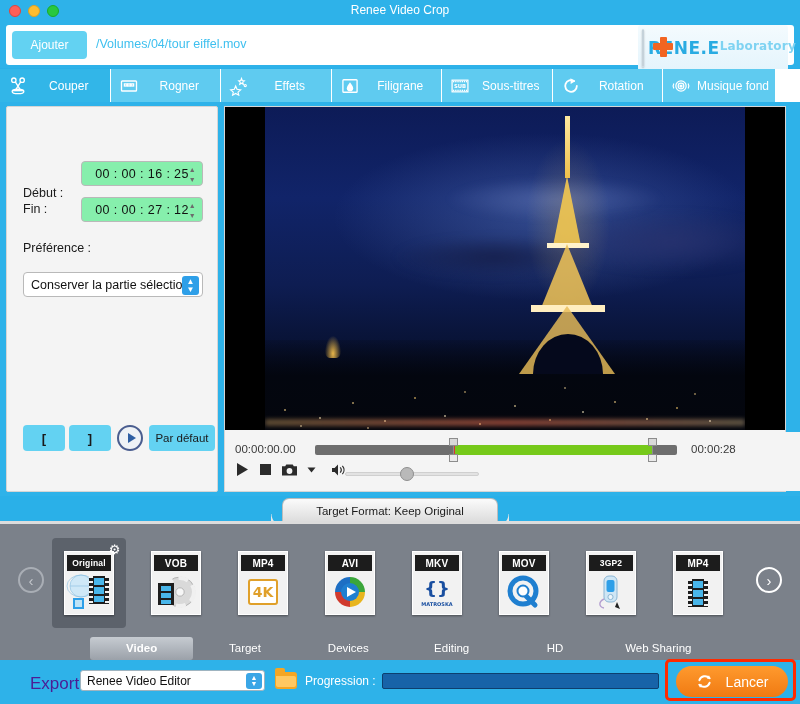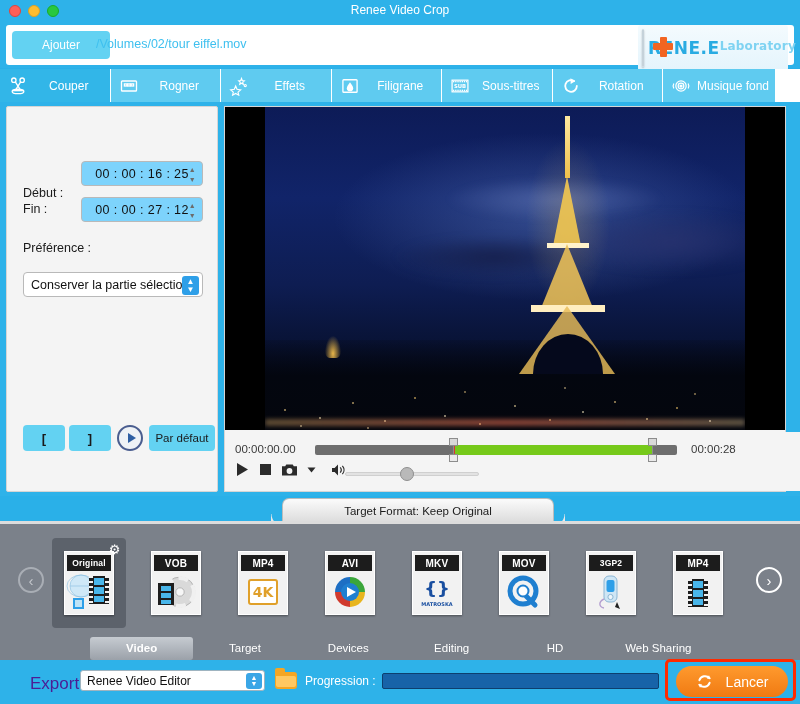--- a/index.html
+++ b/index.html
@@ -34,21 +34,21 @@
   
   .header {
     position: absolute; left: 0; top: 22px; width: 800px; height: 46px;
     background: #2eb2e9;
   }
   .addbar {
     position: absolute; left: 6px; top: 3px; width: 788px; height: 40px;
     background: #ffffff; border-radius: 3px;
   }
   .btn-ajouter {
-    position: absolute; left: 6px; top: 6px; width: 98px; height: 28px;
+    position: absolute; left: 6px; top: 6px; width: 75px; height: 28px;
     background: #63d2f2; border-radius: 4px; color: #ffffff;
     font-size: 12px; display: flex; align-items: center; justify-content: center;
     cursor: pointer;
   }
   .filepath {
     position: absolute; left: 90px; top: 12px;
     font-size: 12.5px; color: #3fc0ef;
   }
   .logo-wrap {
     position: absolute; right: 6px; top: 0px; width: 150px; height: 46px;
@@ -98,21 +98,21 @@
   .body {
     position: absolute; left: 0; top: 102px; width: 800px; height: 394px;
     background: #2eb2e9;
   }
   .leftpanel {
     position: absolute; left: 6px; top: 4px; width: 212px; height: 386px;
     background: #f4f4f4; border: 1px solid #d5d5d5; border-radius: 2px;
   }
   .row-lbl { position: absolute; font-size: 12.5px; color: #1a1a1a; }
   .timefield {
-    position: absolute; height: 25px; background: #7dd3fc;
+    position: absolute; height: 25px; background: #86efac;
     border: 1px solid #b9b9b9; border-radius: 4px;
     display: flex; align-items: center; justify-content: center;
     font-size: 12.5px; color: #111; letter-spacing: .4px;
   }
   .stepper {
     position: absolute; right: 4px; top: 3px; width: 11px; height: 19px;
     display: flex; flex-direction: column; align-items: center;
     justify-content: space-around; color: #6c6c6c; font-size: 7px; line-height: 1;
     cursor: pointer;
   }
@@ -247,21 +247,21 @@
   .pcontrols { position: absolute; left: 10px; top: 30px; display: flex; align-items: center; gap: 9px; }
   .pc { cursor: pointer; display: flex; align-items: center; }
   .vol-track { position: absolute; left: 120px; top: 40px; width: 134px; height: 4px;
     background: #e2e2e2; border: 1px solid #cfcfcf; border-radius: 2px; }
   .vol-knob { position: absolute; left: 182px; top: 35px; width: 14px; height: 14px;
     border-radius: 50%; background: #b9b9b9; border: 1px solid #8f8f8f; cursor: pointer; }
 
   
   .fmt-tab-strip { position: absolute; left: 0; top: 498px; width: 800px; height: 24px; }
   .fmt-tab {
-    position: absolute; left: 282px; top: 0; width: 272px; height: 24px;
+    position: absolute; left: 282px; top: 0; width: 216px; height: 24px;
     background: linear-gradient(180deg,#fbfbfb,#dcdcdc);
     border-radius: 7px 7px 0 0; border: 1px solid #bcbcbc; border-bottom: none;
     font-size: 11.5px; color: #1a1a1a;
     display: flex; align-items: center; justify-content: center;
   }
   .fmt-tab::before, .fmt-tab::after {
     content:""; position: absolute; bottom: 0; width: 12px; height: 8px;
     background: radial-gradient(circle at 0 0, transparent 11px, #e8e8e8 12px);
   }
   .fmt-tab::before { left: -12px; transform: scaleX(-1); }
@@ -374,21 +374,21 @@
       <div class="dot red"></div>
       <div class="dot yellow"></div>
       <div class="dot green"></div>
     </div>
     <div class="win-title">Renee Video Crop</div>
   </div>
 
   <div class="header">
     <div class="addbar">
       <div class="btn-ajouter">Ajouter</div>
-      <div class="filepath">/Volumes/02/tour eiffel.mov</div>
+      <div class="filepath">/Volumes/04/tour eiffel.mov</div>
       <div class="logo-wrap">
         <div class="logo-plug"></div>
         <div class="logo-text">
           <div class="logo-main">RENE.E</div>
           <div class="logo-sub">Laboratory</div>
         </div>
       </div>
     </div>
   </div>
 

